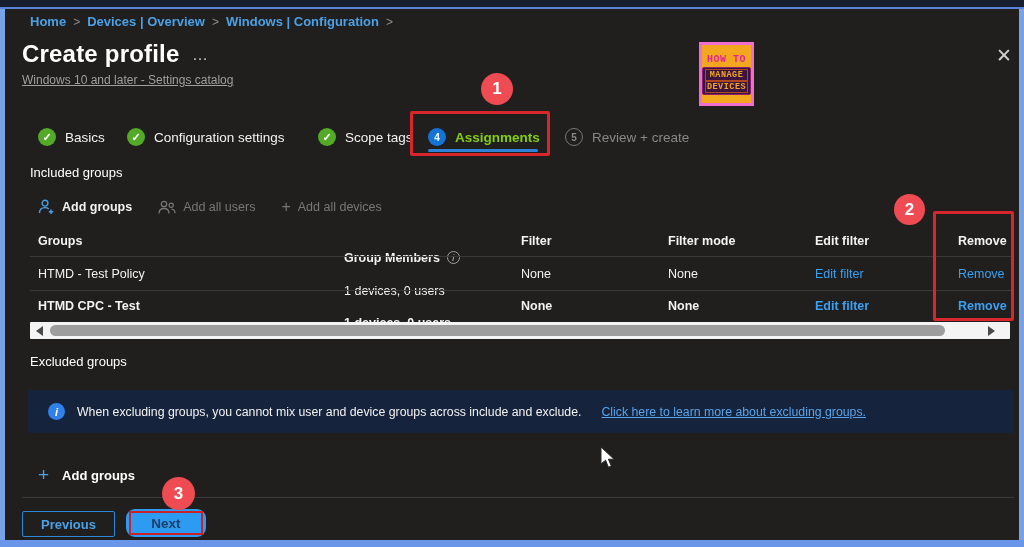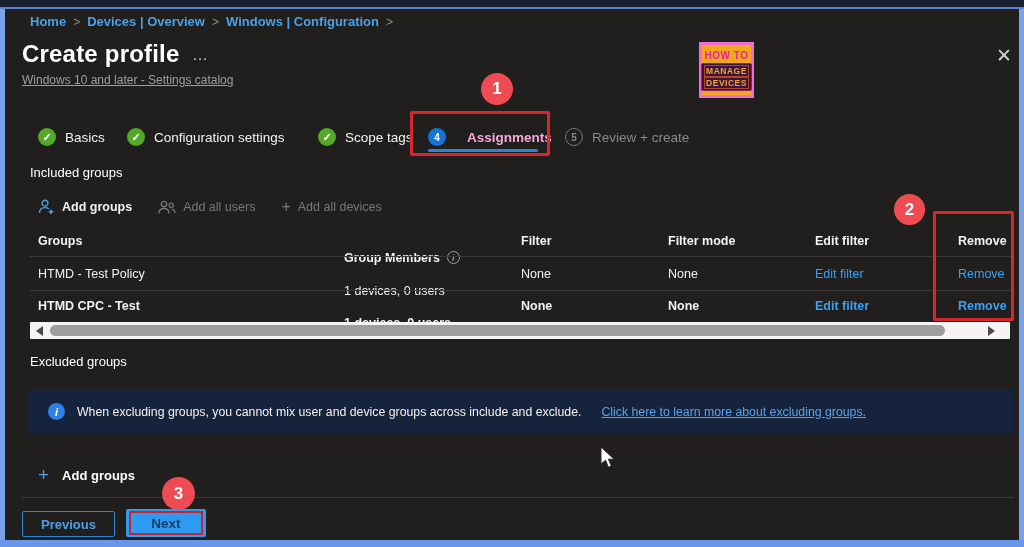--- a/index.html
+++ b/index.html
@@ -22,33 +22,33 @@
   .breadcrumb .sep { color:#8f8d8b; font-weight:normal; margin:0 7px; font-size:12px; }
   .crumb { cursor:pointer; }
 
   
   .page-title { left:22px; top:40px; font-size:24px; font-weight:bold; color:#ffffff; letter-spacing:.2px; }
   .title-ellipsis { left:192px; top:46px; font-size:16px; color:#c8c6c4; letter-spacing:2px; }
   .subtitle { left:22px; top:73px; font-size:12px; color:#a19f9d;text-decoration:underline; }
   .close-btn { left:996px; top:44px; font-size:19px; color:#d2d0ce; cursor:pointer; z-index:45; }
 
   
-  .logo { left:699px; top:42px; width:55px; height:56px; background:#f2a71f; border:3px solid #ef6fd0; display:flex; flex-direction:column; align-items:center; justify-content:center; gap:2px; }
+  .logo { left:699px; top:42px; width:55px; height:64px; background:#f2a71f; border:3px solid #ef6fd0; display:flex; flex-direction:column; align-items:center; justify-content:center; gap:2px;font-family:Liberation Mono, monospace; }
   .logo-top { color:#e5239b; font-size:10px; font-weight:bold; letter-spacing:.5px; }
   .logo-box { background:#3d1440; border:1px solid #8a1f6e; padding:1px 2px; text-align:center; border-radius:2px; }
   .logo-box div { color:#f2a71f; font-size:8.5px; font-weight:bold; letter-spacing:.5px; line-height:10px; border:1px solid #b0471f; padding:0 1px; }
 
   
   .tab { position:absolute; top:124px; height:26px; display:flex; align-items:center; gap:9px; cursor:pointer; }
   .step-circle { width:18px; height:18px; border-radius:50%; display:flex; align-items:center; justify-content:center; flex:0 0 auto; }
   .step-done  { background:#54aa28; color:#fff; font-size:11px; font-weight:bold; }
   .step-active{ background:#1374d8; color:#fff; font-size:10px; font-weight:bold; }
   .step-pending{ background:transparent; border:1px solid #797774; color:#8a8886; font-size:10px; font-weight:bold; }
   .tab-label { font-size:13.5px; color:#f3f2f1; white-space:nowrap; }
-  .tab-label.active { font-weight:bold; color:#f9a8d4;margin-left:12px; }
+  .tab-label.active { font-weight:bold; color:#84cc16; }
   .tab-label.pending { color:#8a8886; }
   .tab-underline { left:428px; top:149px; width:110px; height:3px; background:#2e83d6; border-radius:2px; }
 
   
   .callout { position:absolute; width:32px; height:32px; border-radius:50%; background:#ee4c52; color:#fff; font-size:17px; font-weight:bold; display:flex; align-items:center; justify-content:center; z-index:30; }
   .red-box { position:absolute; border:3px solid #d8262d; z-index:29; border-radius:2px; }
 
   
   .section-heading { font-size:13px; color:#ffffff; }
   .actions-row { left:38px; top:197px; display:flex; align-items:center; gap:26px; height:20px; }
@@ -83,21 +83,21 @@
   .banner-text { font-size:12.3px; color:#f3f2f1; }
   .banner-link { font-size:12.3px; color:#5aa3e8; text-decoration:underline; margin-left:20px; cursor:pointer; }
 
   
   .add-groups-bottom { left:38px; top:466px; display:flex; align-items:center; gap:13px; cursor:pointer; }
   .plus-blue { color:#4ba0e6; font-size:19px; font-weight:normal; line-height:18px; }
   .add-groups-bottom-label { font-size:13px; font-weight:bold; color:#ffffff; }
 
   
   .btn-previous { left:22px; top:511px; width:93px; height:26px; background:transparent; border:1px solid #2b88d8; border-radius:2px; color:#4ba0e6; font-size:13px; font-weight:bold; display:flex; align-items:center; justify-content:center; cursor:pointer; font-family:"Liberation Sans", sans-serif; }
-  .btn-next-wrap { left:126px; top:509px; width:80px; height:28px; background:#2e9bf2; border-radius:2px; cursor:pointer; }
+  .btn-next-wrap { left:126px; top:509px; width:80px; height:28px; background:#2e9bf2; border-radius:9px; cursor:pointer; }
   .btn-next-redbox { position:absolute; left:3px; right:3px; top:2px; bottom:2px; border:2.5px solid #cc2128; display:flex; align-items:center; justify-content:center; }
   .btn-next-label { color:#1d3f66; font-size:13.5px; font-weight:bold; }
 
   .cursor { left:600px; top:447px; z-index:50; }
 </style>
 </head>
 <body>
 
 <div class="window">
 

